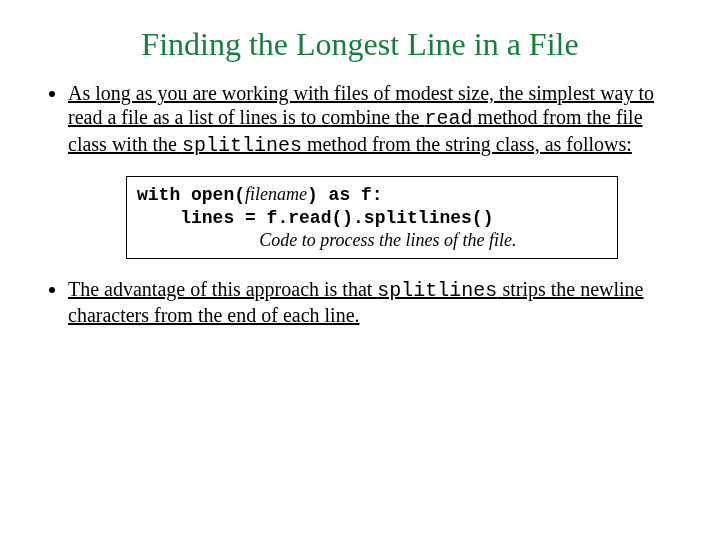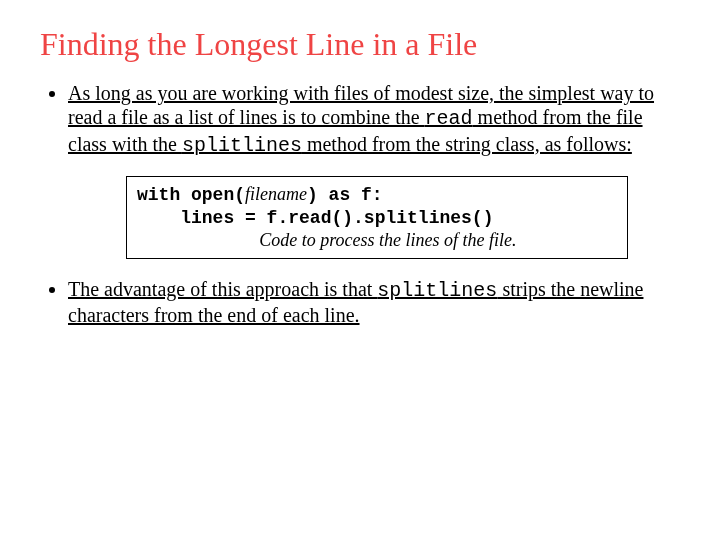--- a/index.html
+++ b/index.html
@@ -11,23 +11,23 @@
     font-family: "Times New Roman", Times, serif;
     color: #000000;
   }
   .slide {
     box-sizing: border-box;
     width: 720px;
     height: 540px;
     padding: 24px 40px 20px 40px;
   }
   .title {
-    color: #ef4444;
+    color: #15803d;
     font-size: 32px;
-    text-align: left;
+    text-align: center;
     margin: 2px 0 18px 0;
     font-weight: normal;
   }
   ul.bullets {
     list-style: disc;
     padding-left: 28px;
     margin: 0;
     text-decoration: underline;
   }
   ul.bullets > li {
@@ -35,21 +35,21 @@
     line-height: 1.22;
     margin-bottom: 18px;
   }
   .mono {
     font-family: "Courier New", Courier, monospace;
   }
   .codebox {
     border: 1px solid #000;
     margin: 6px 0 18px 86px;
     width: 472px;
-    padding: 6px 18px 6px 10px;
+    padding: 6px 8px 6px 10px;
     font-size: 18px;
     line-height: 1.25;
   }
   .codebox .codeline {
     font-family: "Courier New", Courier, monospace;
     font-weight: bold;
     white-space: pre;
   }
   .codebox .italic-arg {
     font-style: italic;

